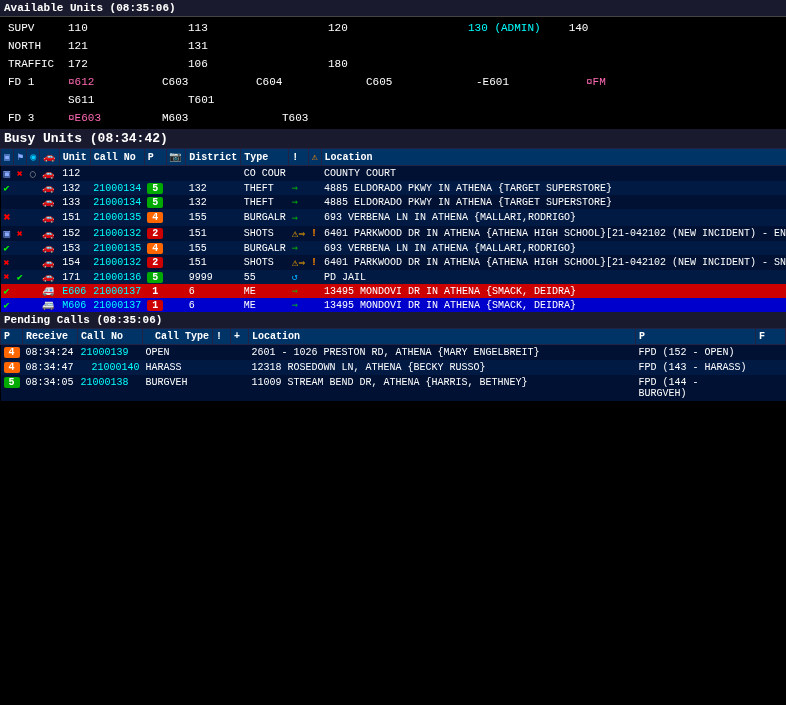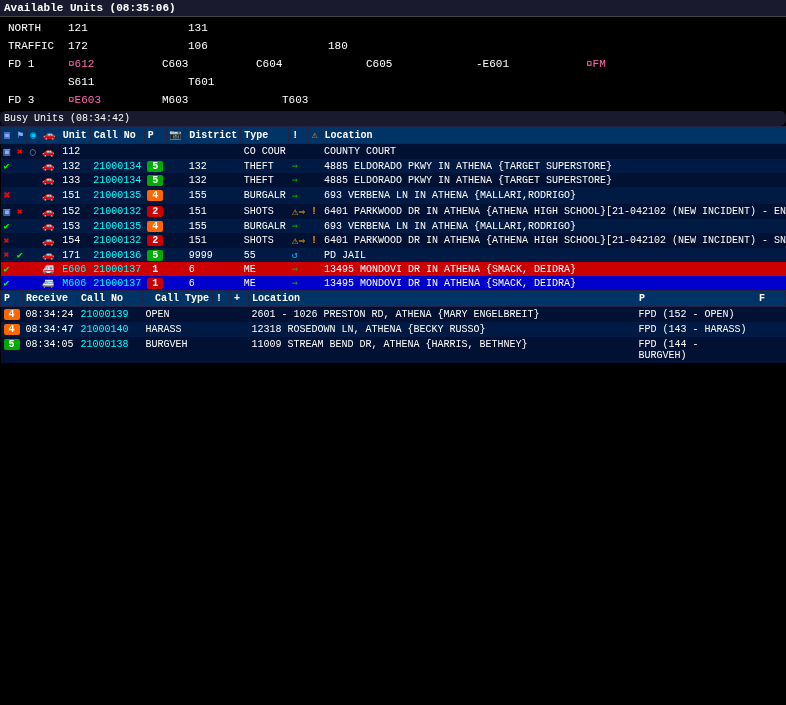--- a/index.html
+++ b/index.html
@@ -37,23 +37,22 @@
       font-size: 11px;
     }
     .unit-cell.cyan { color: #00ffff; }
     .unit-cell.label { color: #fff; min-width: 60px; }
     .unit-cell.pink { color: #ff69b4; }
     
     .busy-units-header {
       background: #1a1a2e;
       color: #fff;
       padding: 2px 4px;
-      font-weight: normal;
-      font-size: 10px;
-      border-radius: 6px;
+      font-weight: bold;
+      font-size: 13px;
     }
     .busy-table {
       width: 100%;
       border-collapse: collapse;
     }
     .busy-table th {
       background: #003366;
       color: #fff;
       font-size: 10px;
       padding: 2px 3px;
@@ -116,20 +115,32 @@
     .pending-row-1 { background: #001133; }
     .pending-row-2 { background: #001a44; }
   </style>
 </head>
 <body>
 
 <div>
   <div class="section-header">Available Units (08:35:06)</div>
   <div class="available-units">
 
+    <div class="unit-row">
+      <span class="unit-cell label">SUPV</span>
+      <span class="unit-cell">110</span>
+      <span class="unit-cell" style="min-width:40px;"></span>
+      <span class="unit-cell">113</span>
+      <span class="unit-cell" style="min-width:60px;"></span>
+      <span class="unit-cell">120</span>
+      <span class="unit-cell" style="min-width:60px;"></span>
+      <span class="unit-cell cyan">130 (ADMIN)</span>
+      <span class="unit-cell" style="min-width:20px;"></span>
+      <span class="unit-cell">140</span>
+    </div>
 
     <div class="unit-row">
       <span class="unit-cell label">NORTH</span>
       <span class="unit-cell">121</span>
       <span class="unit-cell" style="min-width:40px;"></span>
       <span class="unit-cell">131</span>
     </div>
 
 
 
@@ -368,20 +379,21 @@
         <td>ME</td>
         <td><span style="color:#00cc00;">⇒</span></td>
         <td></td>
         <td>13495 MONDOVI DR IN ATHENA {SMACK, DEIDRA}</td>
       </tr>
     </tbody>
   </table>
 </div>
 
 <div>
+  <div class="pending-header">Pending Calls (08:35:06)</div>
   <table class="pending-table">
     <thead>
       <tr>
         <th style="width:18px;">P</th>
         <th style="width:55px;">Receive</th>
         <th style="width:65px;">Call No</th>
         <th style="width:70px;text-align:right;">Call Type</th>
         <th style="width:18px;">!</th>
         <th style="width:18px;">+</th>
         <th>Location</th>
@@ -399,21 +411,21 @@
         <td></td>
         <td></td>
         <td>2601 - 1026 PRESTON RD, ATHENA {MARY ENGELBREIT}</td>
         <td>FPD (152 - OPEN)</td>
         <td></td>
       </tr>
 
       <tr class="pending-row-2">
         <td><span class="badge badge-orange">4</span></td>
         <td>08:34:47</td>
-        <td style="color:#00ffff;">21000140</td>
+        <td style="color:#00ffff;text-align:right;">21000140</td>
         <td>HARASS</td>
         <td></td>
         <td></td>
         <td>12318 ROSEDOWN LN, ATHENA {BECKY RUSSO}</td>
         <td>FPD (143 - HARASS)</td>
         <td></td>
       </tr>
 
       <tr class="pending-row-1">
         <td><span class="badge badge-green">5</span></td>

